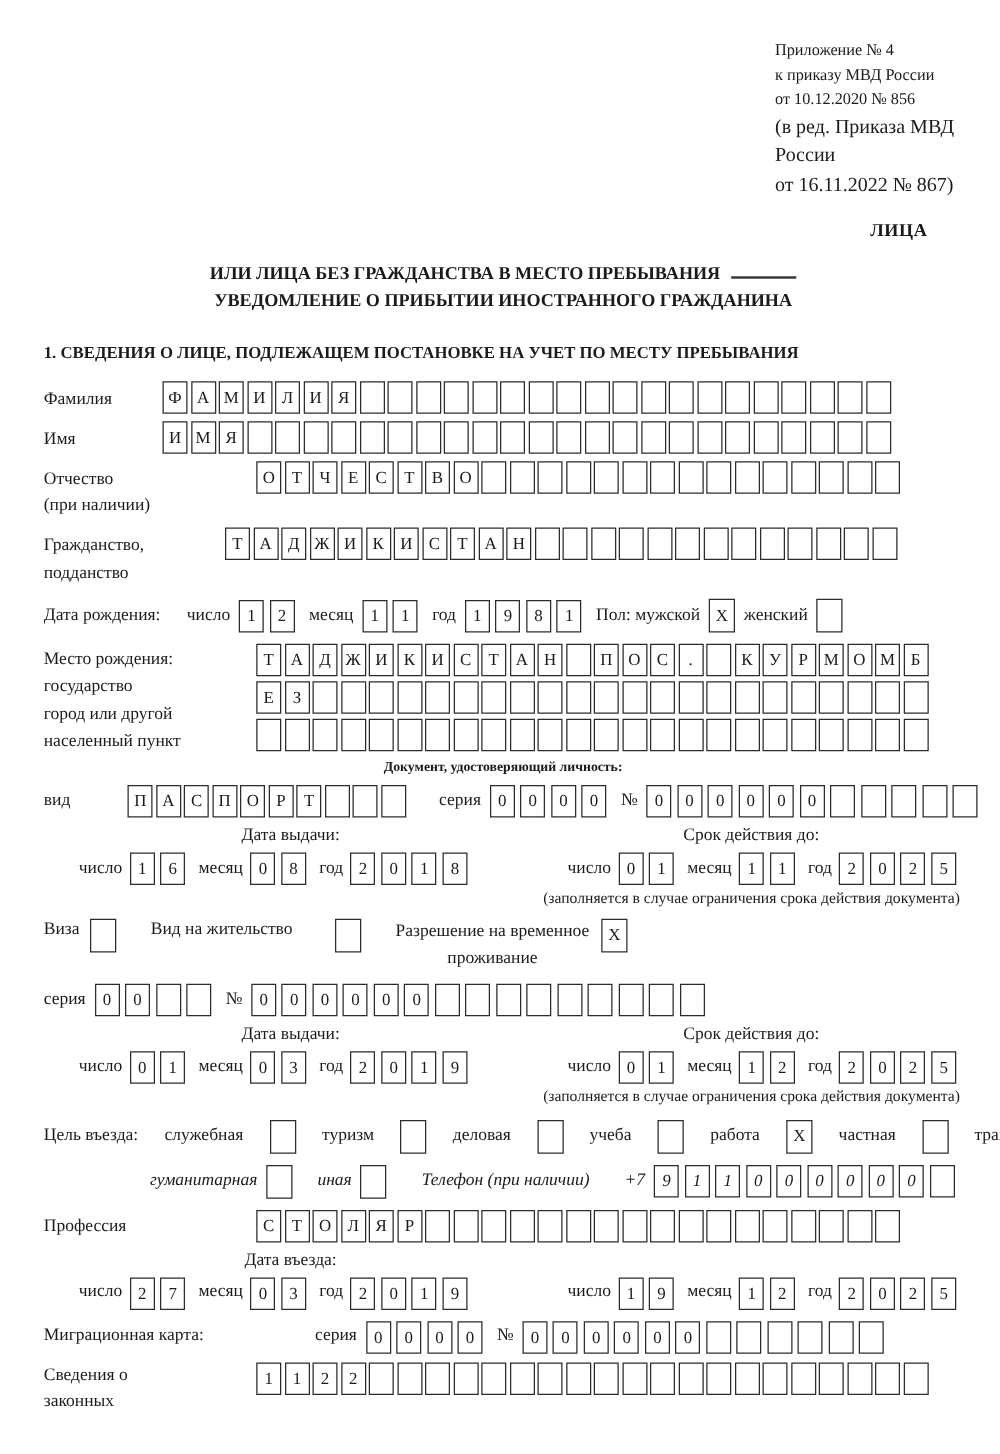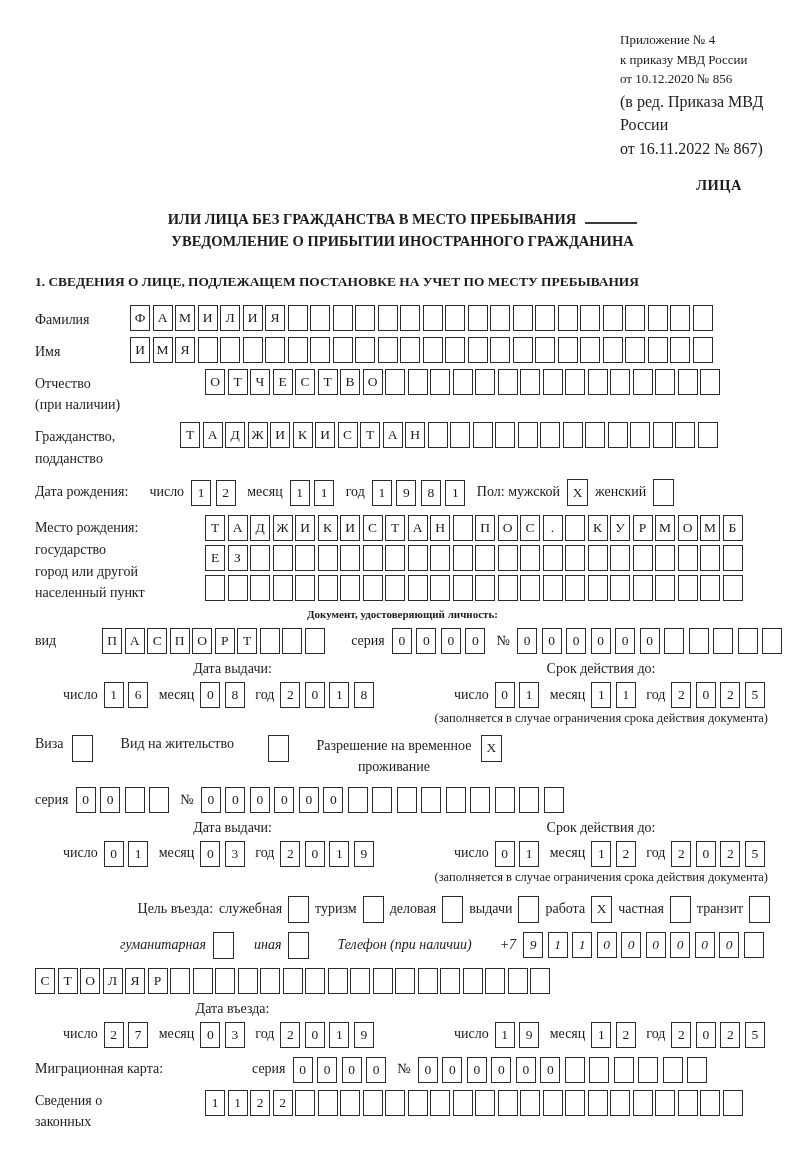--- a/index.html
+++ b/index.html
@@ -497,35 +497,35 @@
     <span class="cells sp">
         <span class="cell">2</span>
         <span class="cell">0</span>
         <span class="cell">2</span>
         <span class="cell">5</span>
       </span>
   </div>
 </div>
 <div class="note-r">(заполняется в случае ограничения срока действия документа)</div>
 
-<div class="inline" style="gap:6px;margin-top:10px;justify-content:flex-end;">
+<div class="inline" style="gap:21px;margin-top:10px;">
   <span>Цель въезда:</span>
   <span>служебная</span>
   <span class="cells cb">
       <span class="cell"></span>
     </span>
   <span>туризм</span>
   <span class="cells cb">
       <span class="cell"></span>
     </span>
   <span>деловая</span>
   <span class="cells cb">
       <span class="cell"></span>
     </span>
-  <span>выдачи</span>
+  <span>учеба</span>
   <span class="cells cb">
       <span class="cell"></span>
     </span>
   <span>работа</span>
   <span class="cells cb">
       <span class="cell">X</span>
     </span>
   <span>частная</span>
   <span class="cells cb">
       <span class="cell"></span>
@@ -558,20 +558,21 @@
       <span class="cell">0</span>
       <span class="cell">0</span>
       <span class="cell">0</span>
       <span class="cell">0</span>
       <span class="cell">0</span>
       <span class="cell"></span>
     </span>
 </div>
 
 <div class="row" style="margin-top:9px;">
+  <div class="lbl w170" style="padding-top:3px;">Профессия</div>
   <div class="cells">
       <span class="cell">С</span>
       <span class="cell">Т</span>
       <span class="cell">О</span>
       <span class="cell">Л</span>
       <span class="cell">Я</span>
       <span class="cell">Р</span>
       <span class="cell"></span>
       <span class="cell"></span>
       <span class="cell"></span>

